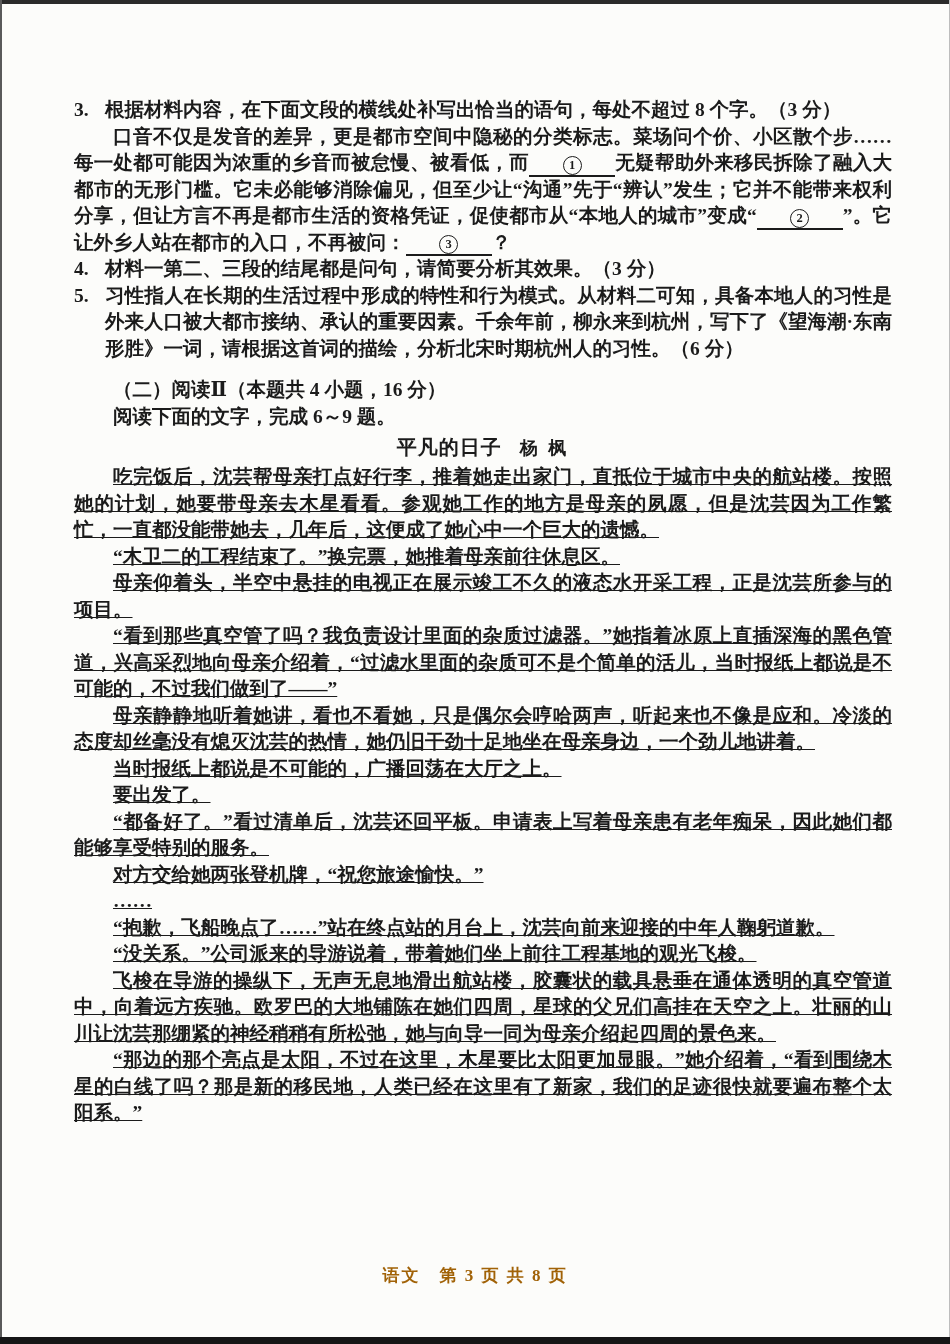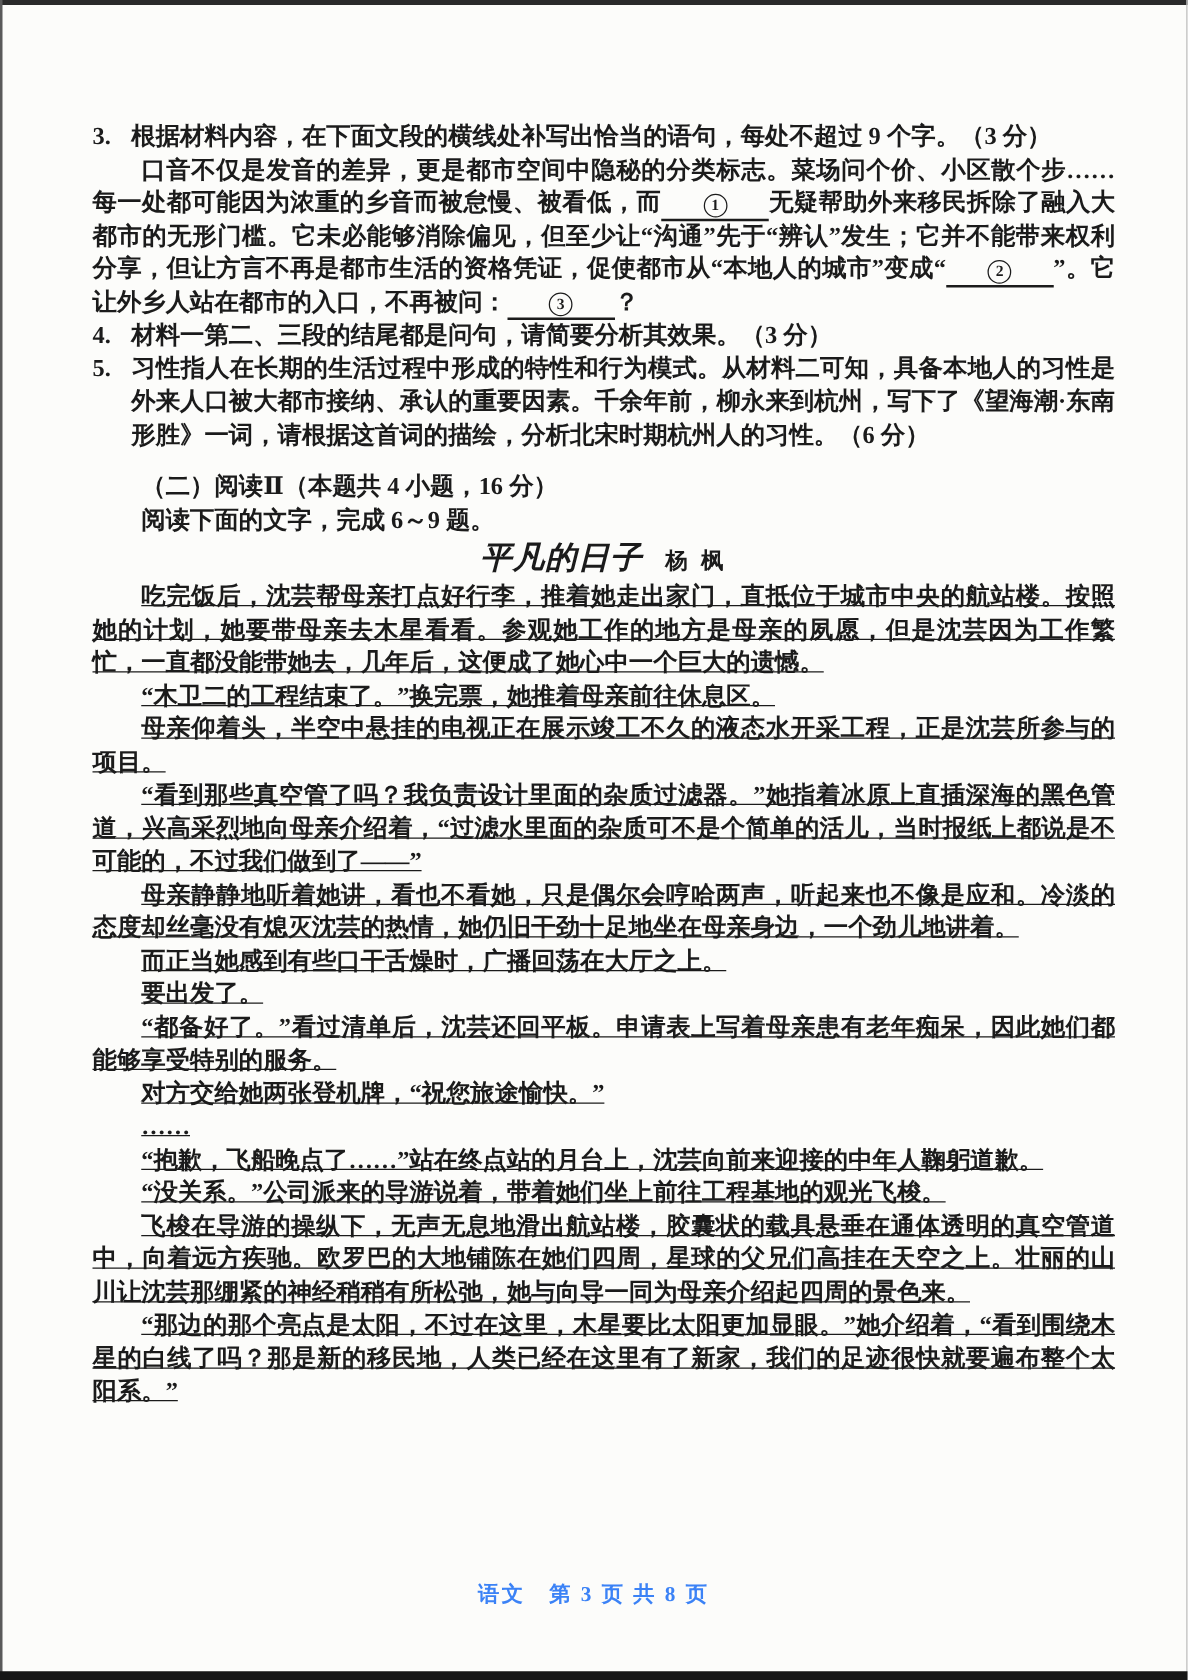--- a/index.html
+++ b/index.html
@@ -60,65 +60,65 @@
     font-weight: 700;
   }
   .instruction { margin: 0; text-indent: 2em; }
 
   .title-line {
     text-align: center;
     margin: 2px 0 1px 0;
     line-height: 30px;
     text-indent: 0;
   }
-  .story-title { font-size: 25px; font-weight: 700; letter-spacing: 1px; font-style: italic; }
+  .story-title { font-size: 20px; font-weight: 700; letter-spacing: 1px; }
   .story-author { font-size: 18px; font-weight: 700; margin-left: 18px; letter-spacing: 3px; }
 
   .story p { margin: 0; text-indent: 2em; text-decoration: underline; }
 
   .footer {
     position: absolute;
     bottom: 57px; left: 0; width: 100%;
     text-align: center;
     font-size: 17px;
     font-weight: 600;
     letter-spacing: 2px;
-    color: #3b82f6;
+    color: #a16207;
   }
 </style>
 </head>
 <body>
 
 <div class="edge-top"></div>
 <div class="edge-left"></div>
 <div class="edge-right"></div>
 <div class="edge-bottom"></div>
 
 <div class="content">
 
-  <p class="question"><span class="qnum">3.</span><span>根据材料内容，在下面文段的横线处补写出恰当的语句，每处不超过 9 个字。（3 分）</span></p>
+  <p class="question"><span class="qnum">3.</span><span>根据材料内容，在下面文段的横线处补写出恰当的语句，每处不超过 8 个字。（3 分）</span></p>
 
   <p class="passage"><span>口音不仅是发音的差异，更是都市空间中隐秘的分类标志。菜场问个价、小区散个步……每一处都可能因为浓重的乡音而被怠慢、被看低，而</span><span class="blank"><span class="cnum">1</span></span><span>无疑帮助外来移民拆除了融入大都市的无形门槛。它未必能够消除偏见，但至少让“沟通”先于“辨认”发生；它并不能带来权利分享，但让方言不再是都市生活的资格凭证，促使都市从“本地人的城市”变成“</span><span class="blank"><span class="cnum">2</span></span><span>”。它让外乡人站在都市的入口，不再被问：</span><span class="blank"><span class="cnum">3</span></span><span>？</span></p>
 
   <p class="question"><span class="qnum">4.</span><span>材料一第二、三段的结尾都是问句，请简要分析其效果。（3 分）</span></p>
 
   <p class="question"><span class="qnum">5.</span><span>习性指人在长期的生活过程中形成的特性和行为模式。从材料二可知，具备本地人的习性是外来人口被大都市接纳、承认的重要因素。千余年前，柳永来到杭州，写下了《望海潮·东南形胜》一词，请根据这首词的描绘，分析北宋时期杭州人的习性。（6 分）</span></p>
 
   <p class="section-heading">（二）阅读Ⅱ（本题共 4 小题，16 分）</p>
   <p class="instruction">阅读下面的文字，完成 6～9 题。</p>
 
   <div class="title-line"><span class="story-title">平凡的日子</span><span class="story-author">杨 枫</span></div>
 
   <div class="story">
     <p>吃完饭后，沈芸帮母亲打点好行李，推着她走出家门，直抵位于城市中央的航站楼。按照她的计划，她要带母亲去木星看看。参观她工作的地方是母亲的夙愿，但是沈芸因为工作繁忙，一直都没能带她去，几年后，这便成了她心中一个巨大的遗憾。</p>
     <p>“木卫二的工程结束了。”换完票，她推着母亲前往休息区。</p>
     <p>母亲仰着头，半空中悬挂的电视正在展示竣工不久的液态水开采工程，正是沈芸所参与的项目。</p>
     <p>“看到那些真空管了吗？我负责设计里面的杂质过滤器。”她指着冰原上直插深海的黑色管道，兴高采烈地向母亲介绍着，“过滤水里面的杂质可不是个简单的活儿，当时报纸上都说是不可能的，不过我们做到了——”</p>
     <p>母亲静静地听着她讲，看也不看她，只是偶尔会哼哈两声，听起来也不像是应和。冷淡的态度却丝毫没有熄灭沈芸的热情，她仍旧干劲十足地坐在母亲身边，一个劲儿地讲着。</p>
-    <p>而正当她感到有些口干舌燥时，广播回荡在大厅之上。</p>
+    <p>当时报纸上都说是不可能的，广播回荡在大厅之上。</p>
     <p>要出发了。</p>
     <p>“都备好了。”看过清单后，沈芸还回平板。申请表上写着母亲患有老年痴呆，因此她们都能够享受特别的服务。</p>
     <p>对方交给她两张登机牌，“祝您旅途愉快。”</p>
     <p>……</p>
     <p>“抱歉，飞船晚点了……”站在终点站的月台上，沈芸向前来迎接的中年人鞠躬道歉。</p>
     <p>“没关系。”公司派来的导游说着，带着她们坐上前往工程基地的观光飞梭。</p>
     <p>飞梭在导游的操纵下，无声无息地滑出航站楼，胶囊状的载具悬垂在通体透明的真空管道中，向着远方疾驰。欧罗巴的大地铺陈在她们四周，星球的父兄们高挂在天空之上。壮丽的山川让沈芸那绷紧的神经稍稍有所松弛，她与向导一同为母亲介绍起四周的景色来。</p>
     <p>“那边的那个亮点是太阳，不过在这里，木星要比太阳更加显眼。”她介绍着，“看到围绕木星的白线了吗？那是新的移民地，人类已经在这里有了新家，我们的足迹很快就要遍布整个太阳系。”</p>
   </div>
 

